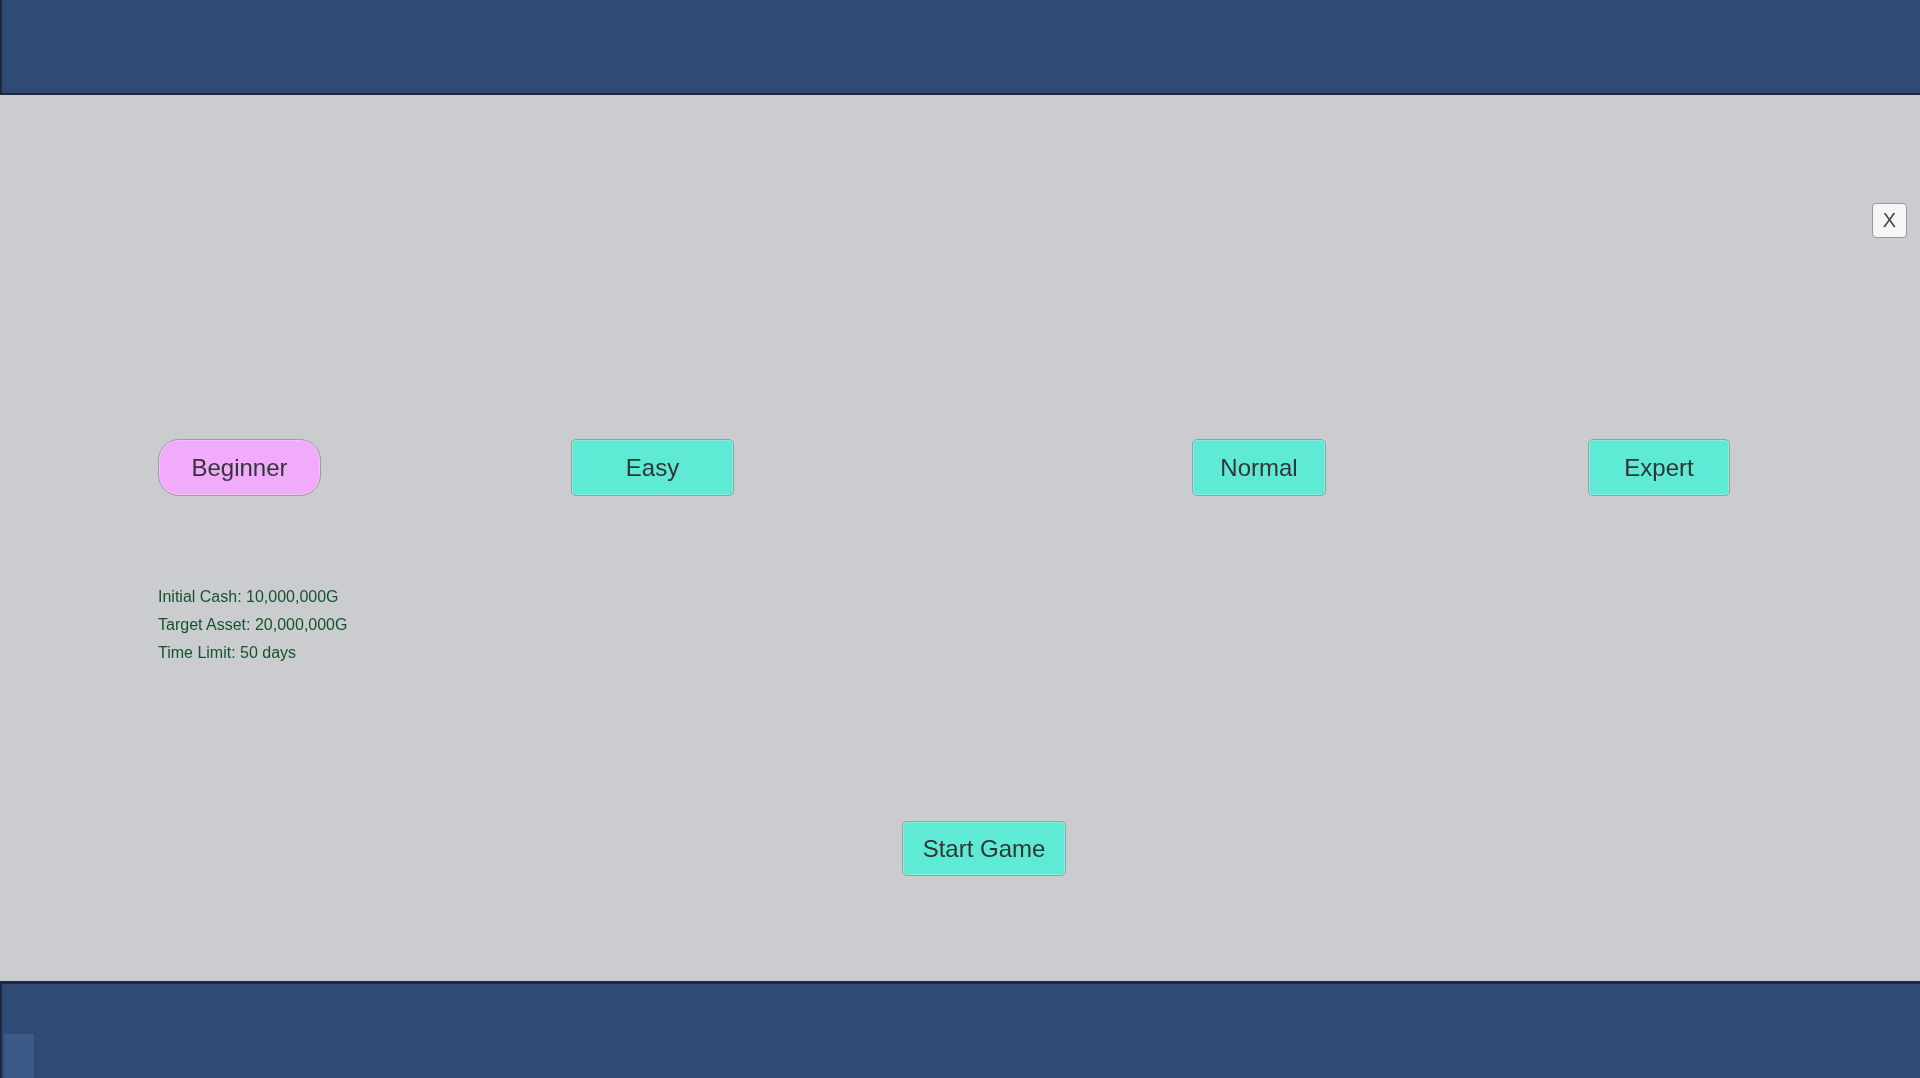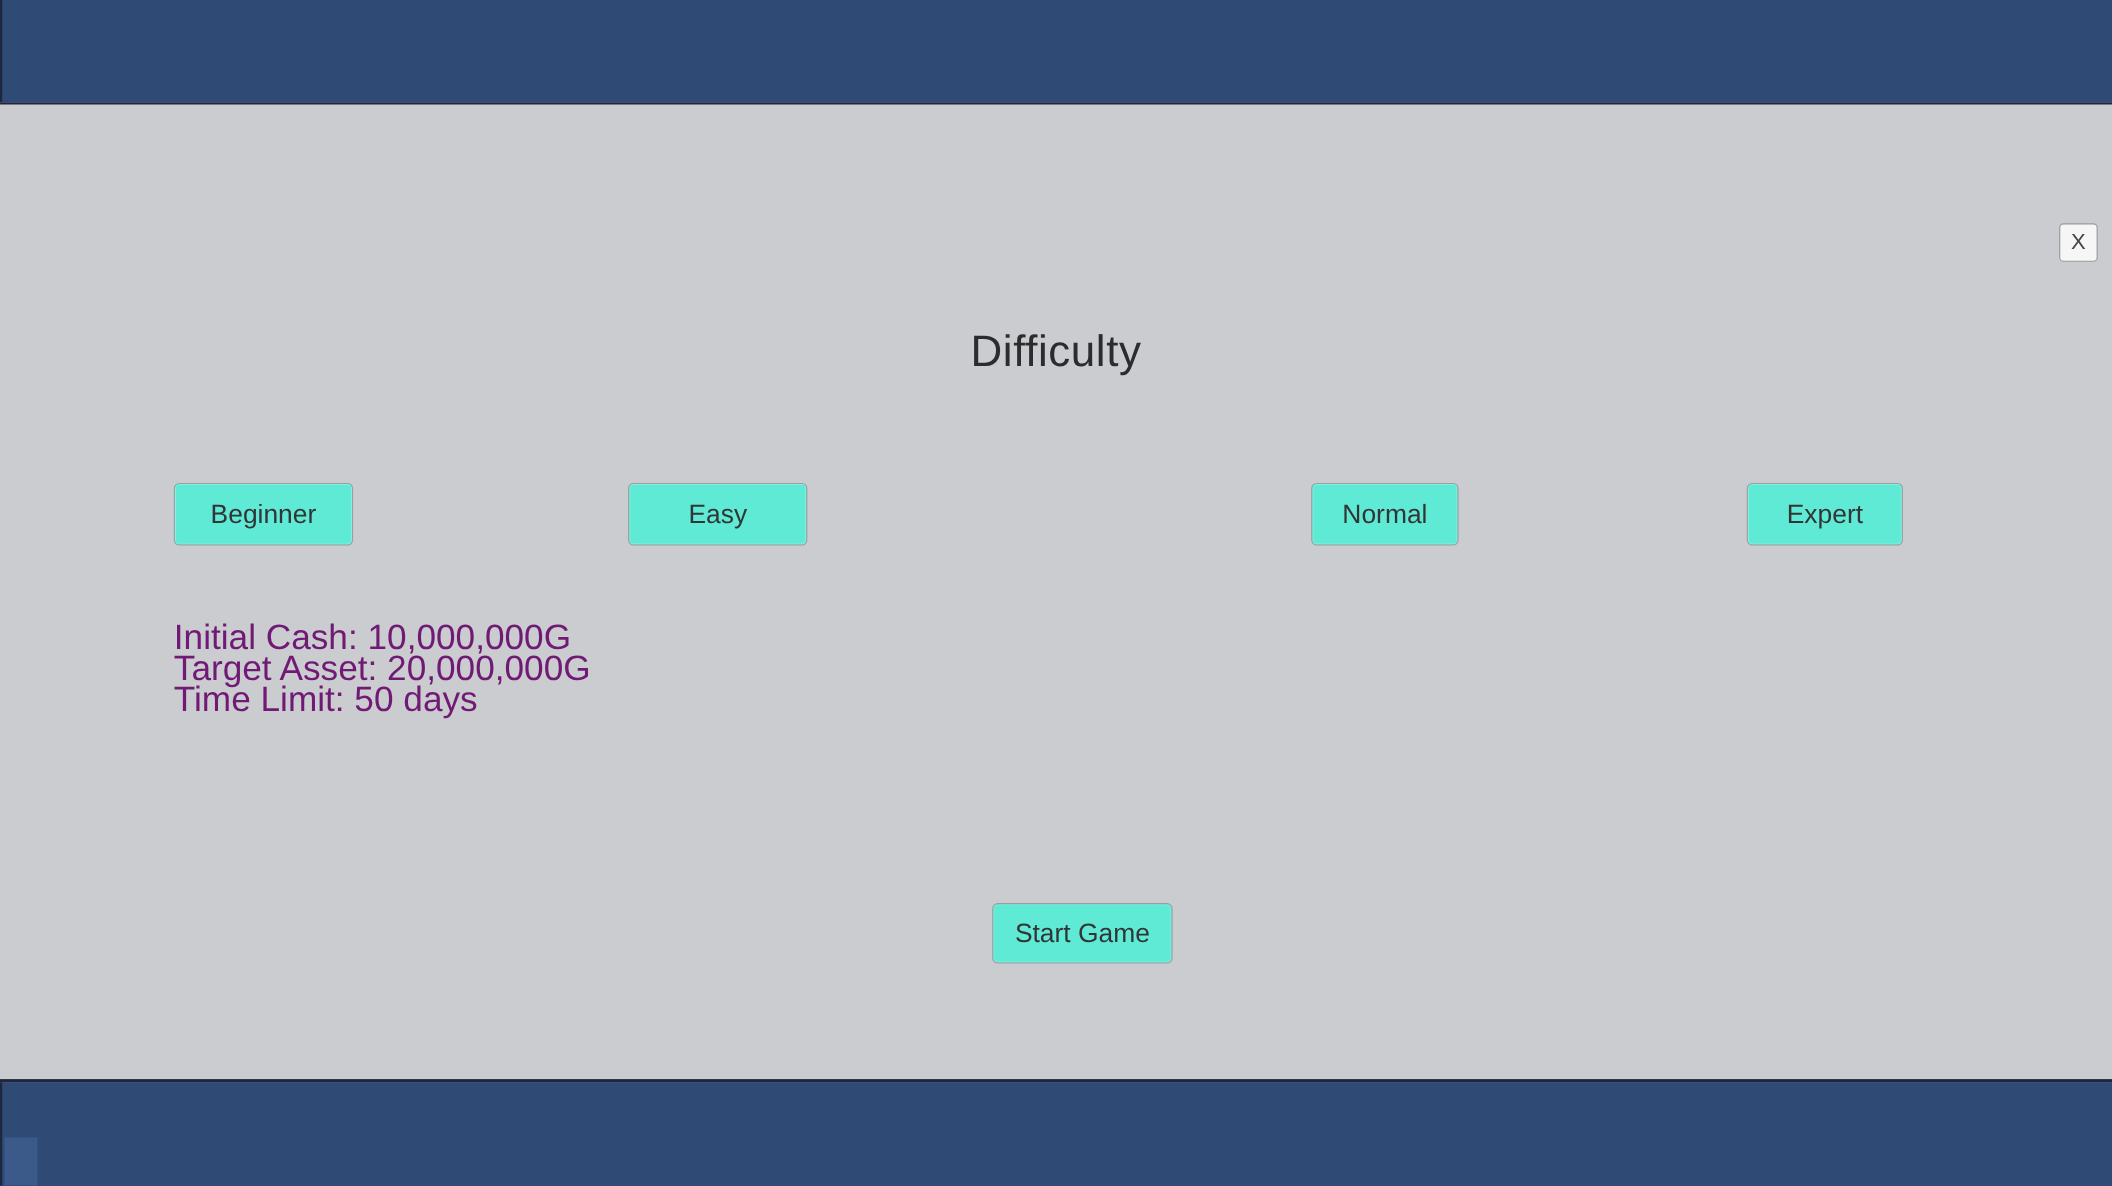--- a/index.html
+++ b/index.html
@@ -68,34 +68,35 @@
     border-radius: 5px;
     color: #333436;
     font-family: "Liberation Sans", sans-serif;
     font-size: 24px;
     text-align: center;
     cursor: pointer;
     padding: 0;
     box-shadow: 0 0 0 1px rgba(255,255,255,0.25) inset;
   }
   .ui-btn.selected {
-    background: #5eead4;
+    background: #f0abfc;
+    border-radius: 21px;
   }
   .btn-beginner { left: 158px; top: 344px; width: 163px; height: 57px; }
   .btn-easy     { left: 571px; top: 344px; width: 163px; height: 57px; }
   .btn-normal   { left: 1192px; top: 344px; width: 134px; height: 57px; }
   .btn-expert   { left: 1588px; top: 344px; width: 142px; height: 57px; }
   .btn-start    { left: 878px;  top: 726px; width: 164px; height: 55px; margin-left: 24px; }
   .info-block {
     position: absolute;
     left: 158px;
-    top: 470px;
-    font-size: 32px;
+    top: 488px;
+    font-size: 16px;
     line-height: 28px;
-    color: #701a75;
+    color: #14532d;
   }
   .info-line { white-space: pre; }
   .close-btn {
     position: absolute;
     left: 1872px;
     top: 108px;
     width: 35px;
     height: 35px;
     box-sizing: border-box;
     background: #f6f6f6;
@@ -115,21 +116,20 @@
 <body>
 
 <div id="stage">
 
   <div class="top-bar"></div>
 
   <div class="dialog-panel">
 
     <button class="close-btn">X</button>
 
-    <div class="dialog-title">Difficulty</div>
 
     <button class="ui-btn btn-beginner selected">Beginner</button>
 
     <button class="ui-btn btn-easy">Easy</button>
 
     <button class="ui-btn btn-normal">Normal</button>
 
     <button class="ui-btn btn-expert">Expert</button>
 
     <div class="info-block">

